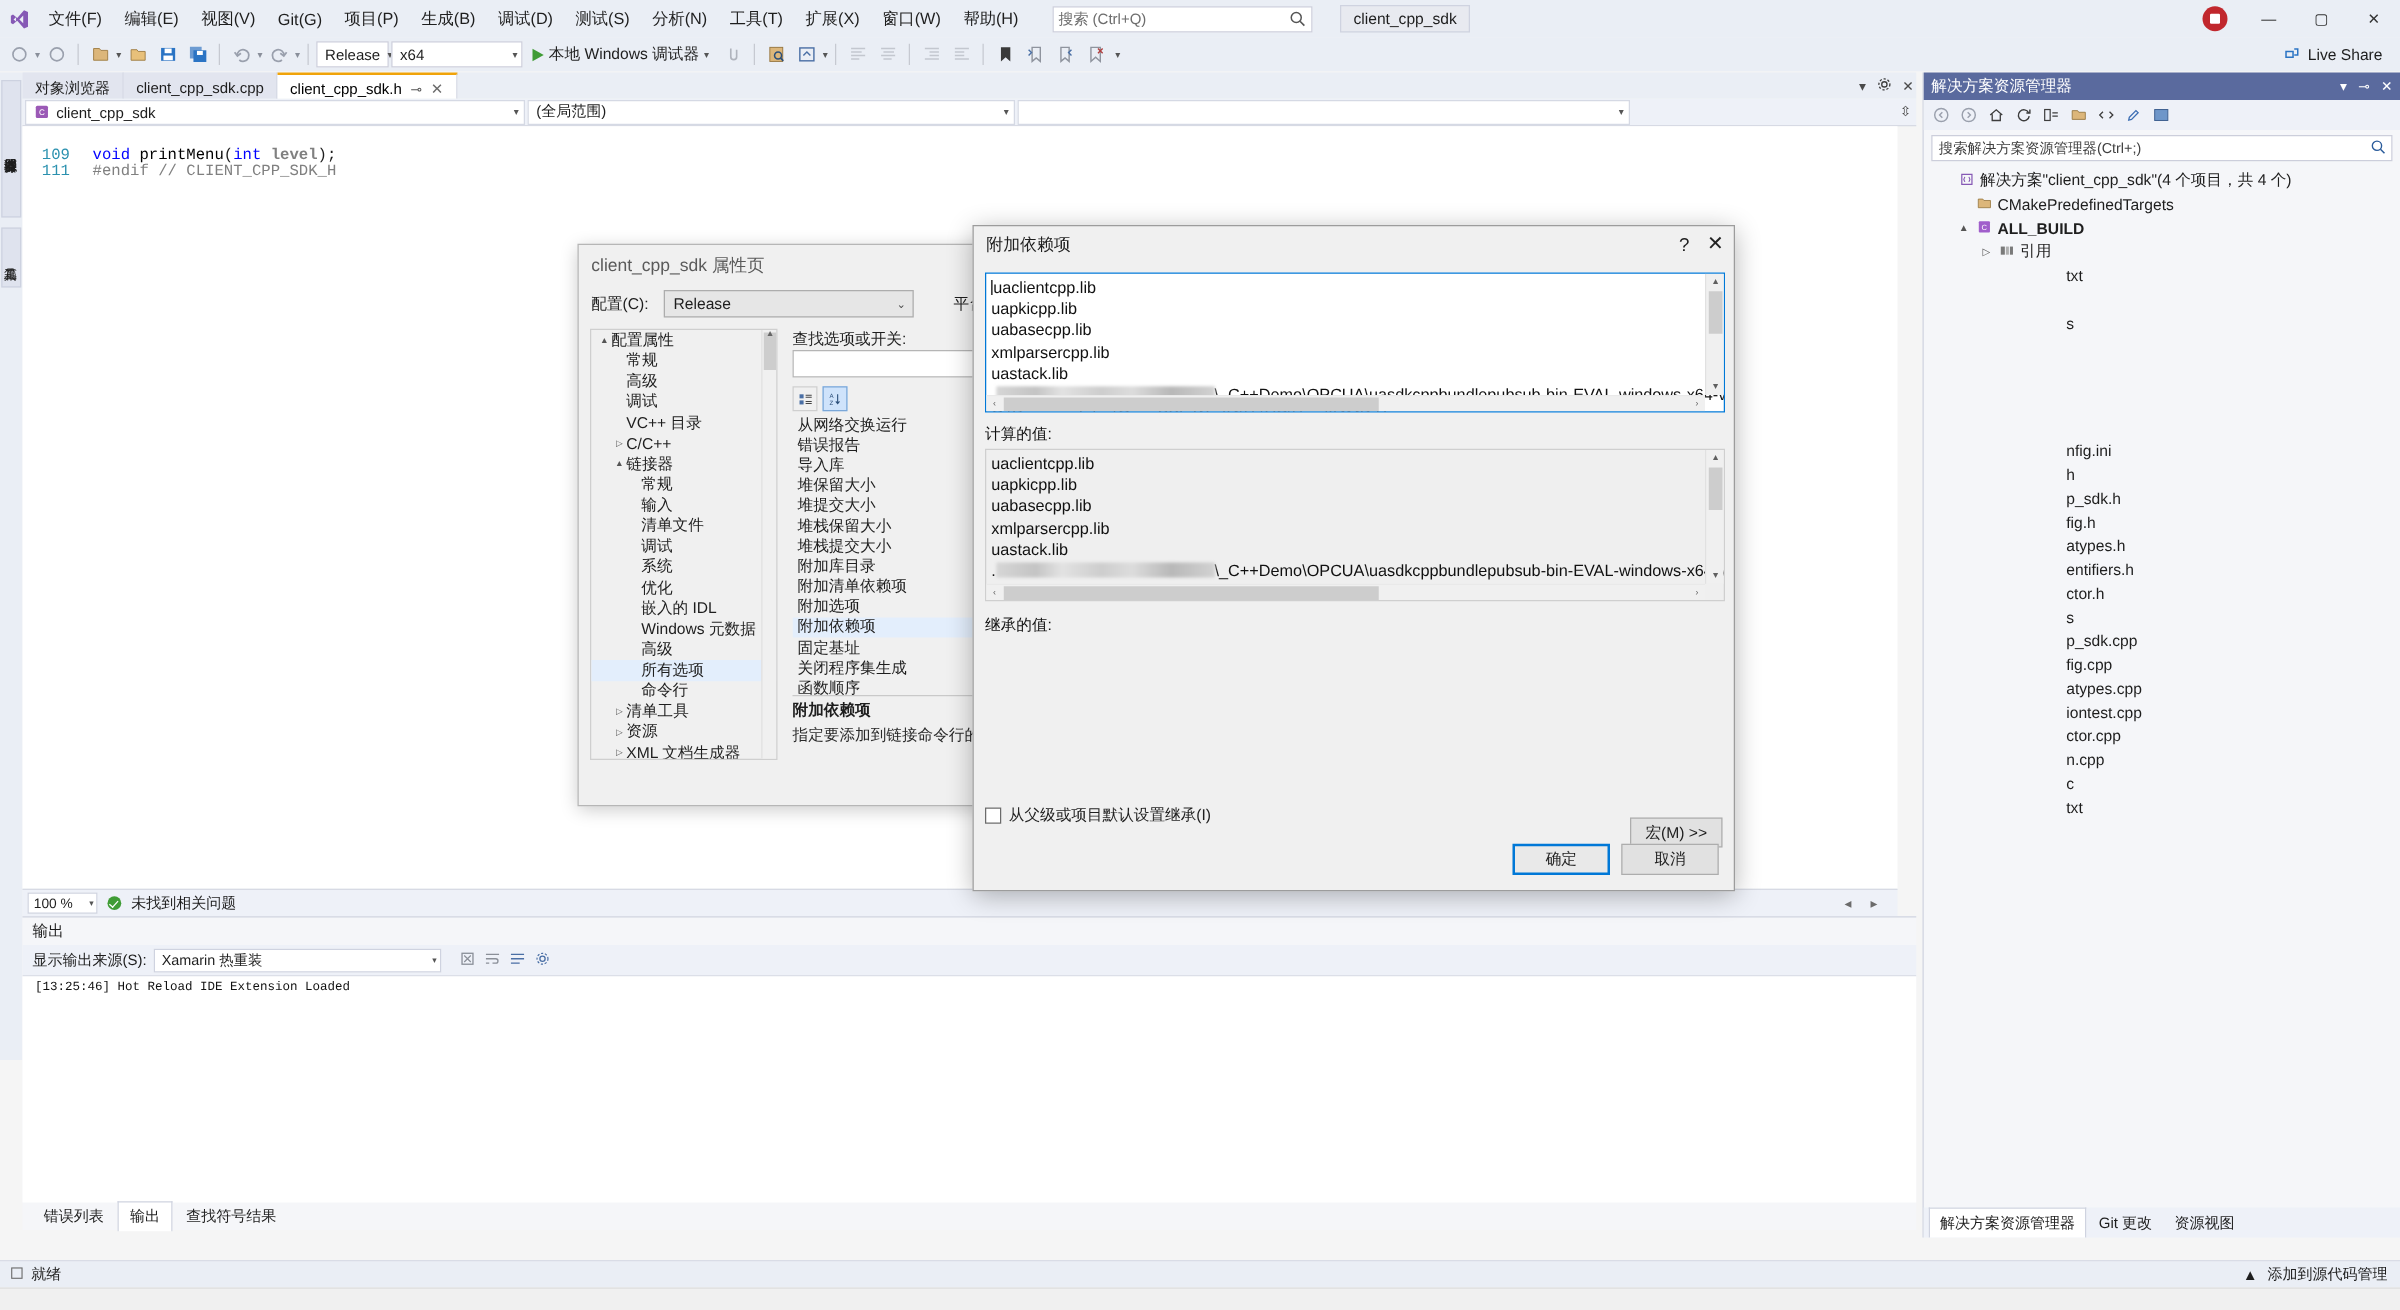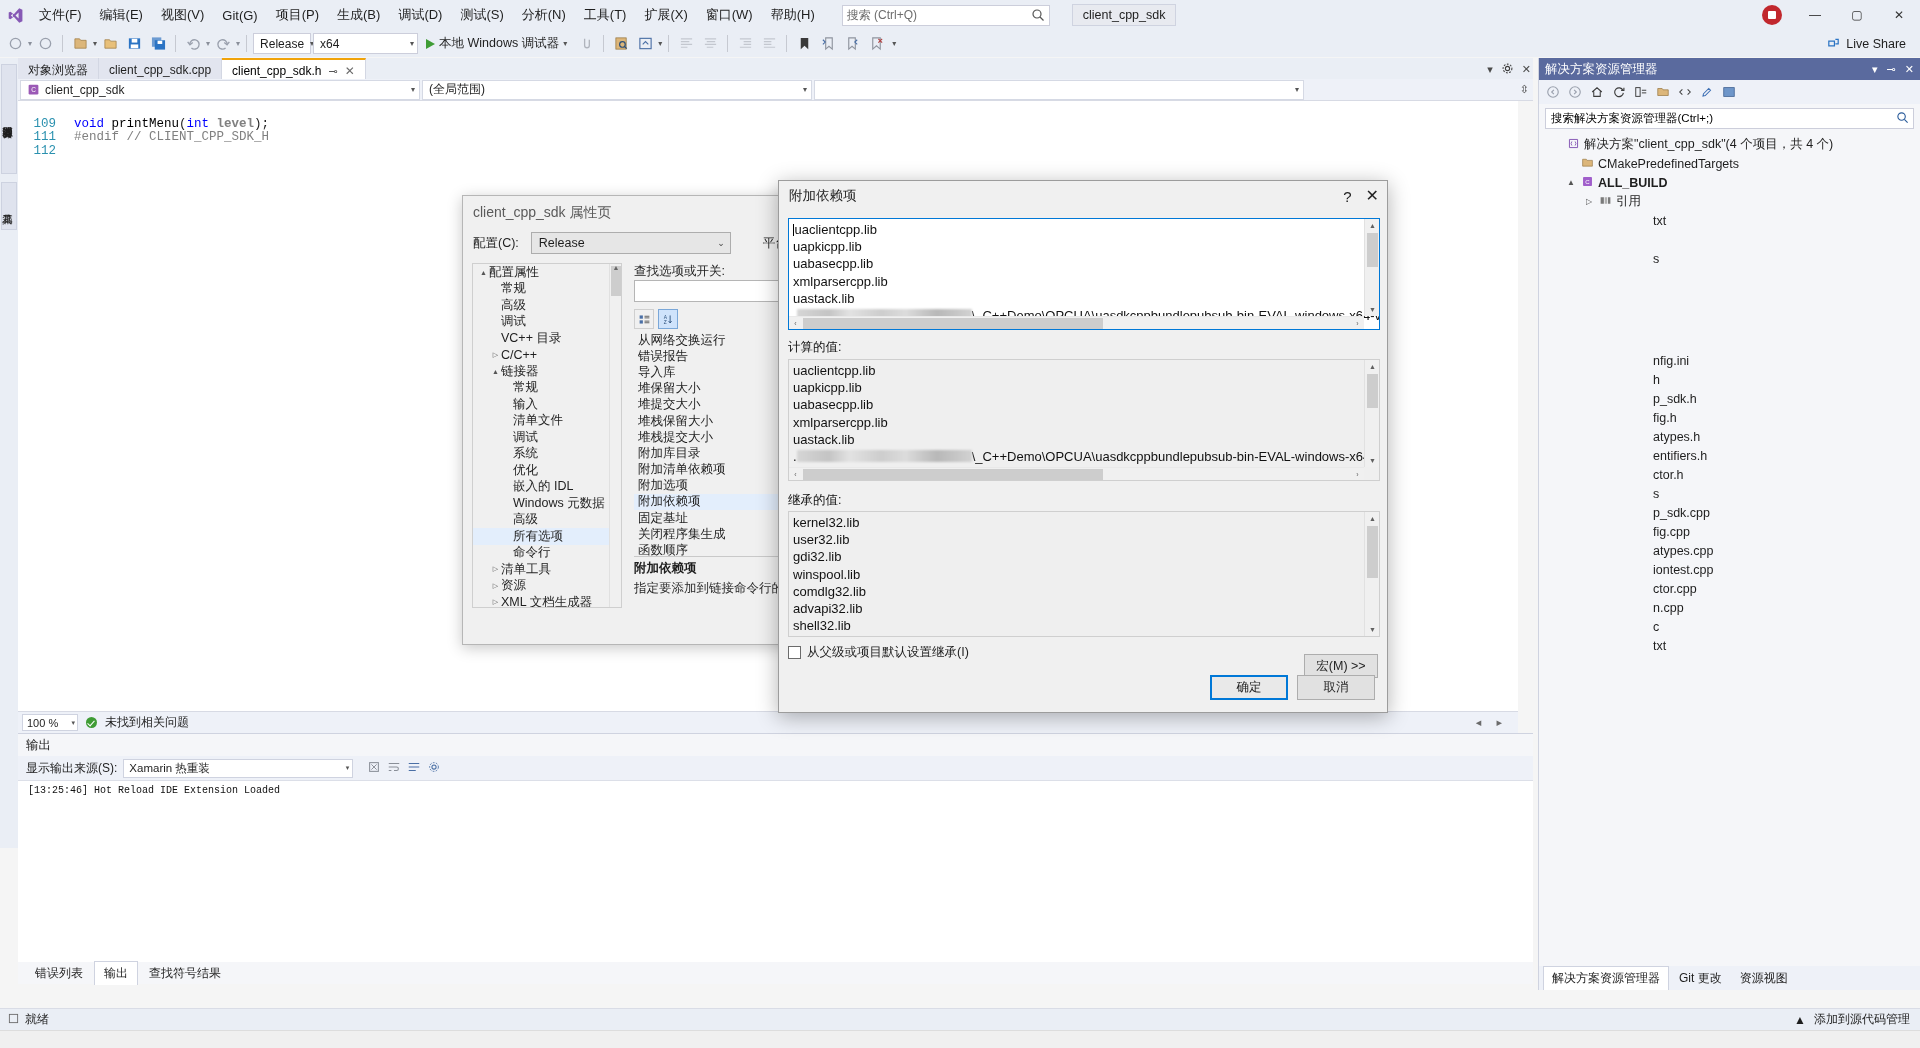--- a/index.html
+++ b/index.html
@@ -98,21 +98,21 @@
   .out-tab { font-size:12px; padding:3px 9px; }
   .out-tab.active { background:#fff; border:1px solid #cfd3e0; border-bottom:none; }
 
   
   .se { position:absolute; left:1538px; top:58px; width:382px; height:932px; background:#f5f6f9; border-left:1px solid #cfd3e0;}
   .se-title { height:22px; background:#5a6a9e; color:#fff; display:flex; align-items:center; padding:0 6px; font-size:12.5px; }
   .se-title .sp { margin-left:auto; display:flex; gap:9px; font-size:11px; }
   .se-toolbar { height:24px; background:#eef1f8; display:flex; align-items:center; gap:5px; padding-left:5px; }
   .se-ic { width:17px; height:17px; display:flex; align-items:center; justify-content:center; }
   .se-search { margin:4px 6px; height:21px; border:1px solid #cccedb; background:#fff;
-               display:flex; align-items:center; padding:2px 5px; font-size:12px; color:#000000; position:relative;}
+               display:flex; align-items:center; padding:2px 5px; font-size:12px; color:#404040; position:relative;}
   .se-tree { padding:2px 0 0 6px; font-size:12.5px; }
   .se-row { display:flex; align-items:center; height:19px; gap:4px; white-space:nowrap; }
   .tw { width:12px; text-align:center; font-size:8px; color:#555; }
   .se-bottom { position:absolute; left:0; bottom:0; width:100%; height:24px; background:#eef1f8;
                display:flex; align-items:center; gap:2px; padding-left:4px; }
   .se-btab { font-size:12px; padding:3px 8px; }
   .se-btab.active { background:#fff; border:1px solid #cfd3e0; border-bottom:none; }
 
   
   .statusbar { position:absolute; left:0; bottom:18px; width:1920px; height:22px; background:#eaeef5;
@@ -416,21 +416,20 @@
     </div>
     <div style="margin-left:auto;display:flex;gap:6px;padding-right:4px;align-items:center">
       <span style="font-size:11px;color:#444">⇳</span>
     </div>
   </div>
 
   <div class="editor">
     <div style="padding-top:17px">
       <div class="code-line"><span class="ln">109</span><span class="kw">void </span><span class="ident">printMenu</span><span>(</span><span class="kw">int </span><span class="param">level</span><span>);</span></div>
       <div class="code-line" style="height:14px"><span class="ln">111</span><span class="cmt-pp">#endif // CLIENT_CPP_SDK_H</span></div>
-      <div class="code-line"><span class="ln">112</span></div>
     </div>
   </div>
   <div class="editor-scroll-v">
     <div style="position:absolute;left:2px;top:2px;width:11px;height:4px;background:#1d63b3"></div>
   </div>
 
   <div class="editor-statusbar">
     <div class="zoom-combo">
       <span>100 %</span>
       <span style="font-size:7px;color:#555">▾</span>
@@ -800,38 +799,20 @@
         <div class="arw" style="bottom:0">▼</div>
       </div>
       <div class="hscroll">
         <div class="arw" style="left:0">‹</div>
         <div class="thumb"></div>
         <div class="arw" style="right:0">›</div>
       </div>
     </div>
 
     <div class="sec-label" style="left:9px; top:311px;">继承的值:</div>
-    <div class="ro-box" style="left:9px; top:330px; width:592px; height:126px;">
-      <div class="dep-lines">
-        <div class="dep-line">kernel32.lib</div>
-        <div class="dep-line">user32.lib</div>
-        <div class="dep-line">gdi32.lib</div>
-        <div class="dep-line">winspool.lib</div>
-        <div class="dep-line">comdlg32.lib</div>
-        <div class="dep-line">advapi32.lib</div>
-        <div class="dep-line">shell32.lib</div>
-        <div class="dep-line">ole32.lib</div>
-
-      </div>
-      <div class="vscroll" style="bottom:0">
-        <div class="arw" style="top:0">▲</div>
-        <div class="thumb" style="top:14px;height:52px"></div>
-        <div class="arw" style="bottom:0">▼</div>
-      </div>
-    </div>
 
     <div class="chk-row">
       <span class="chkbox"></span>
       <span>从父级或项目默认设置继承(I)</span>
     </div>
     <div class="macro-btn">宏(M) &gt;&gt;</div>
 
     <div class="dlg-btn primary" style="right:99px">确定</div>
     <div class="dlg-btn" style="right:12px">取消</div>
   </div>

